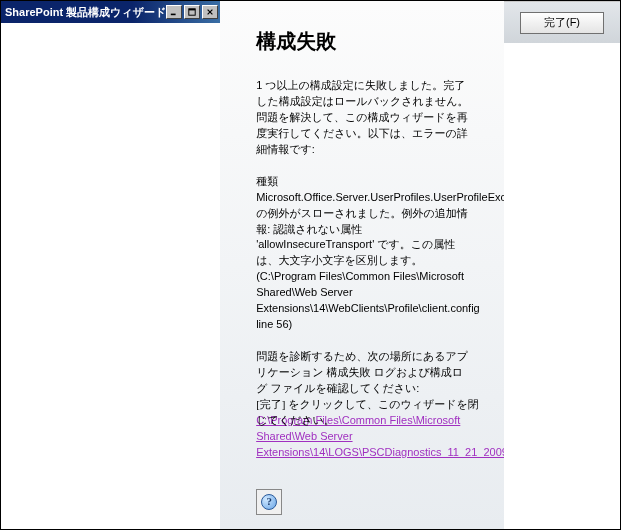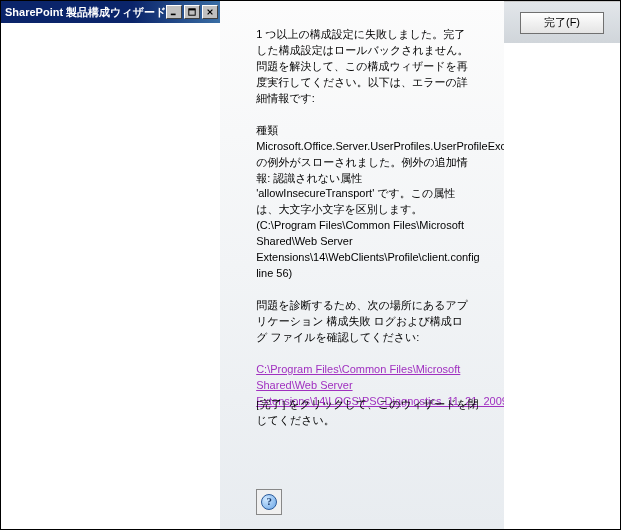--- a/index.html
+++ b/index.html
@@ -100,20 +100,21 @@
       </div>
       <div class="titlebar-btn">
         <svg viewBox="0 0 10 10">
             <path d="M2 2 L8 8 M8 2 L2 8" stroke="#000" stroke-width="1.5"></path>
           </svg>
       </div>
     </div>
   </div>
 
   <div class="content">
+    <div class="heading">構成失敗</div>
     <div class="para">1 つ以上の構成設定に失敗しました。完了した構成設定はロールバックされません。問題を解決して、この構成ウィザードを再度実行してください。以下は、エラーの詳細情報です:</div>
     <div class="para">種類 Microsoft.Office.Server.UserProfiles.UserProfileException の例外がスローされました。例外の追加情報: 認識されない属性 'allowInsecureTransport' です。この属性は、大文字小文字を区別します。(C:\Program Files\Common Files\Microsoft Shared\Web Server Extensions\14\WebClients\Profile\client.config line 56)</div>
     <div class="para">問題を診断するため、次の場所にあるアプリケーション 構成失敗 ログおよび構成ログ ファイルを確認してください:</div>
     <div class="para">
       <a href="#" class="link">C:\Program Files\Common Files\Microsoft Shared\Web Server Extensions\14\LOGS\PSCDiagnostics_11_21_2009_21_45_52_102_1275161639.log</a>
     </div>
 
     <div class="bottom-area">
       <div class="close-hint">[完了] をクリックして、このウィザードを閉じてください。</div>
       <div class="help-btn">

